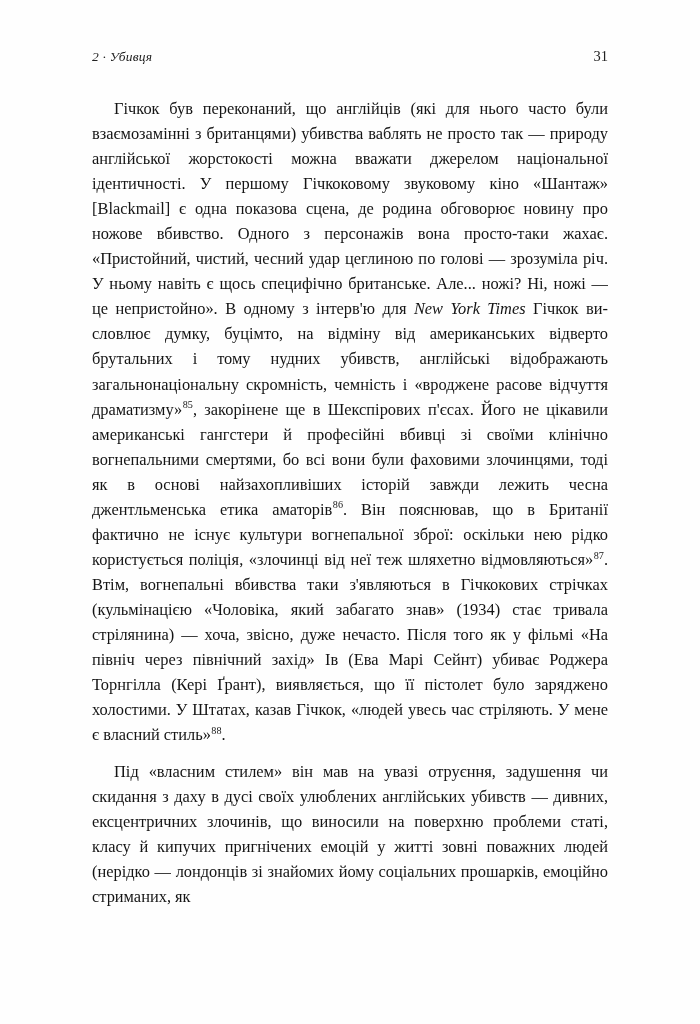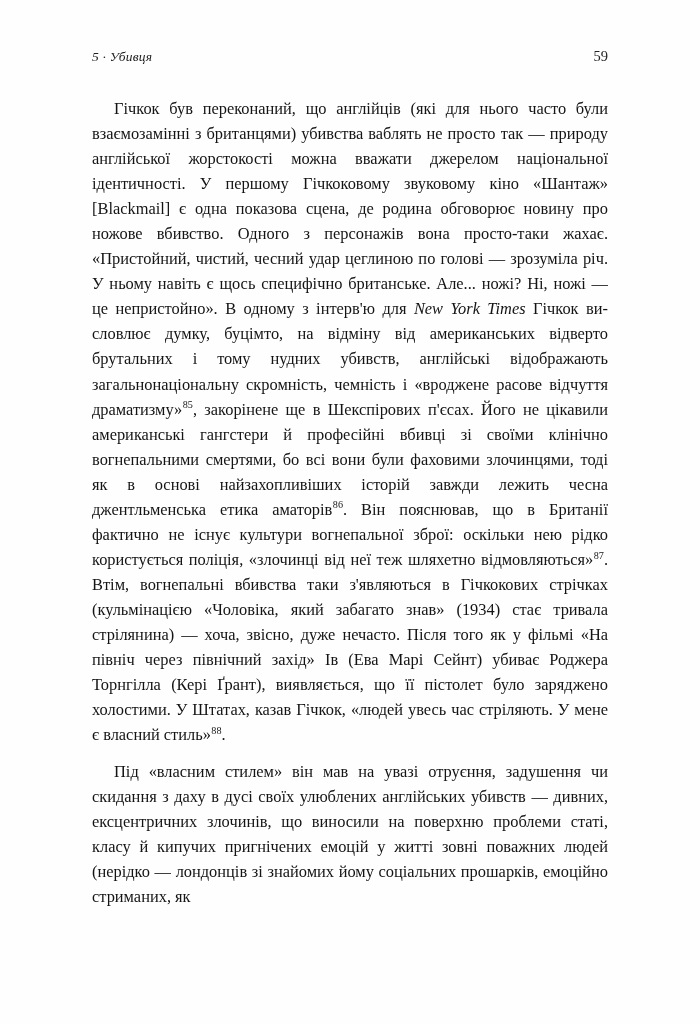--- a/index.html
+++ b/index.html
@@ -85,22 +85,22 @@
     vertical-align: 0.62em;
     padding-left: 0.5px;
   }
 </style>
 </head>
 <body>
 
 <div class="page">
 
   <div class="running-head">
-    <span class="folio-title">5 · Убивця</span>
-    <span class="folio-number">59</span>
+    <span class="folio-title">2 · Убивця</span>
+    <span class="folio-number">31</span>
   </div>
 
   <div class="textblock">
     <p class="para indent">Гічкок був переконаний, що англійців (які для нього часто були взаємозамінні з британцями) убивства ваблять не просто так — природу англійської жорстокості можна вважати дже­релом національної ідентичності. У першому Гічкоковому зву­ковому кіно «Шантаж» [Blackmail] є одна показова сцена, де родина обговорює новину про ножове вбивство. Одного з пер­сонажів вона просто-таки жахає. «Пристойний, чистий, чес­ний удар цеглиною по голові — зрозуміла річ. У ньому навіть є щось специфічно британське. Але... ножі? Ні, ножі — це не­пристойно». В одному з інтерв'ю для <span class="it">New York Times</span> Гічкок ви­словлює думку, буцімто, на відміну від американських відвер­то брутальних і тому нудних убивств, англійські відображають загальнонаціональну скромність, чемність і «вроджене расове відчуття драматизму»<sup>85</sup>, закорінене ще в Шекспірових п'єсах. Його не цікавили американські гангстери й професійні вбив­ці зі своїми клінічно вогнепальними смертями, бо всі вони були фаховими злочинцями, тоді як в основі найзахопливіших історій завжди лежить чесна джентльменська етика амато­рів<sup>86</sup>. Він пояснював, що в Британії фактично не існує культу­ри вогнепальної зброї: оскільки нею рідко користується полі­ція, «злочинці від неї теж шляхетно відмовляються»<sup>87</sup>. Втім, вогнепальні вбивства таки з'являються в Гічкокових стрічках (кульмінацією «Чоловіка, який забагато знав» (1934) стає три­вала стрілянина) — хоча, звісно, дуже нечасто. Після того як у фільмі «На північ через північний захід» Ів (Ева Марі Сейнт) убиває Роджера Торнгілла (Кері Ґрант), виявляється, що її піс­толет було заряджено холостими. У Штатах, казав Гічкок, «лю­дей увесь час стріляють. У мене є власний стиль»<sup>88</sup>.</p>
     <p class="para indent">Під «власним стилем» він мав на увазі отруєння, задушен­ня чи скидання з даху в дусі своїх улюблених англійських убивств — дивних, ексцентричних злочинів, що виносили на поверхню проблеми статі, класу й кипучих пригнічених емо­цій у житті зовні поважних людей (нерідко — лондонців зі зна­йомих йому соціальних прошарків, емоційно стриманих, як</p>
   </div>
 
 </div>
 
 </body></html>

